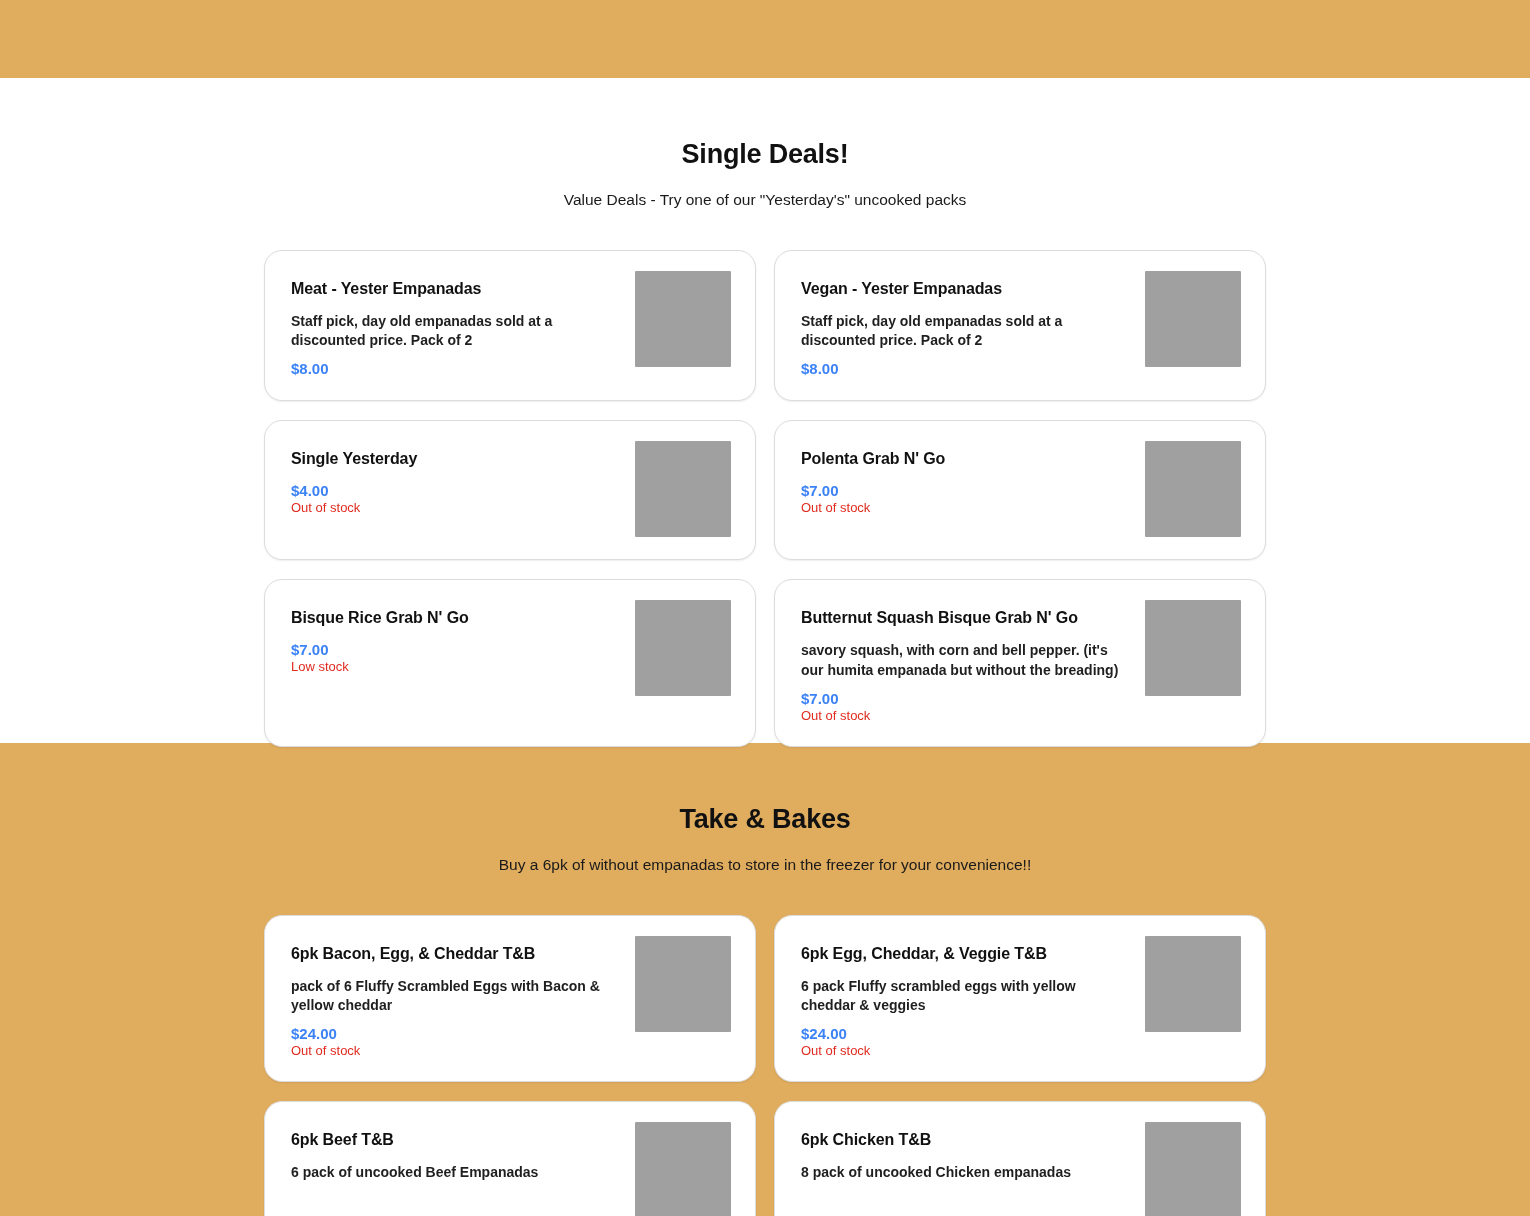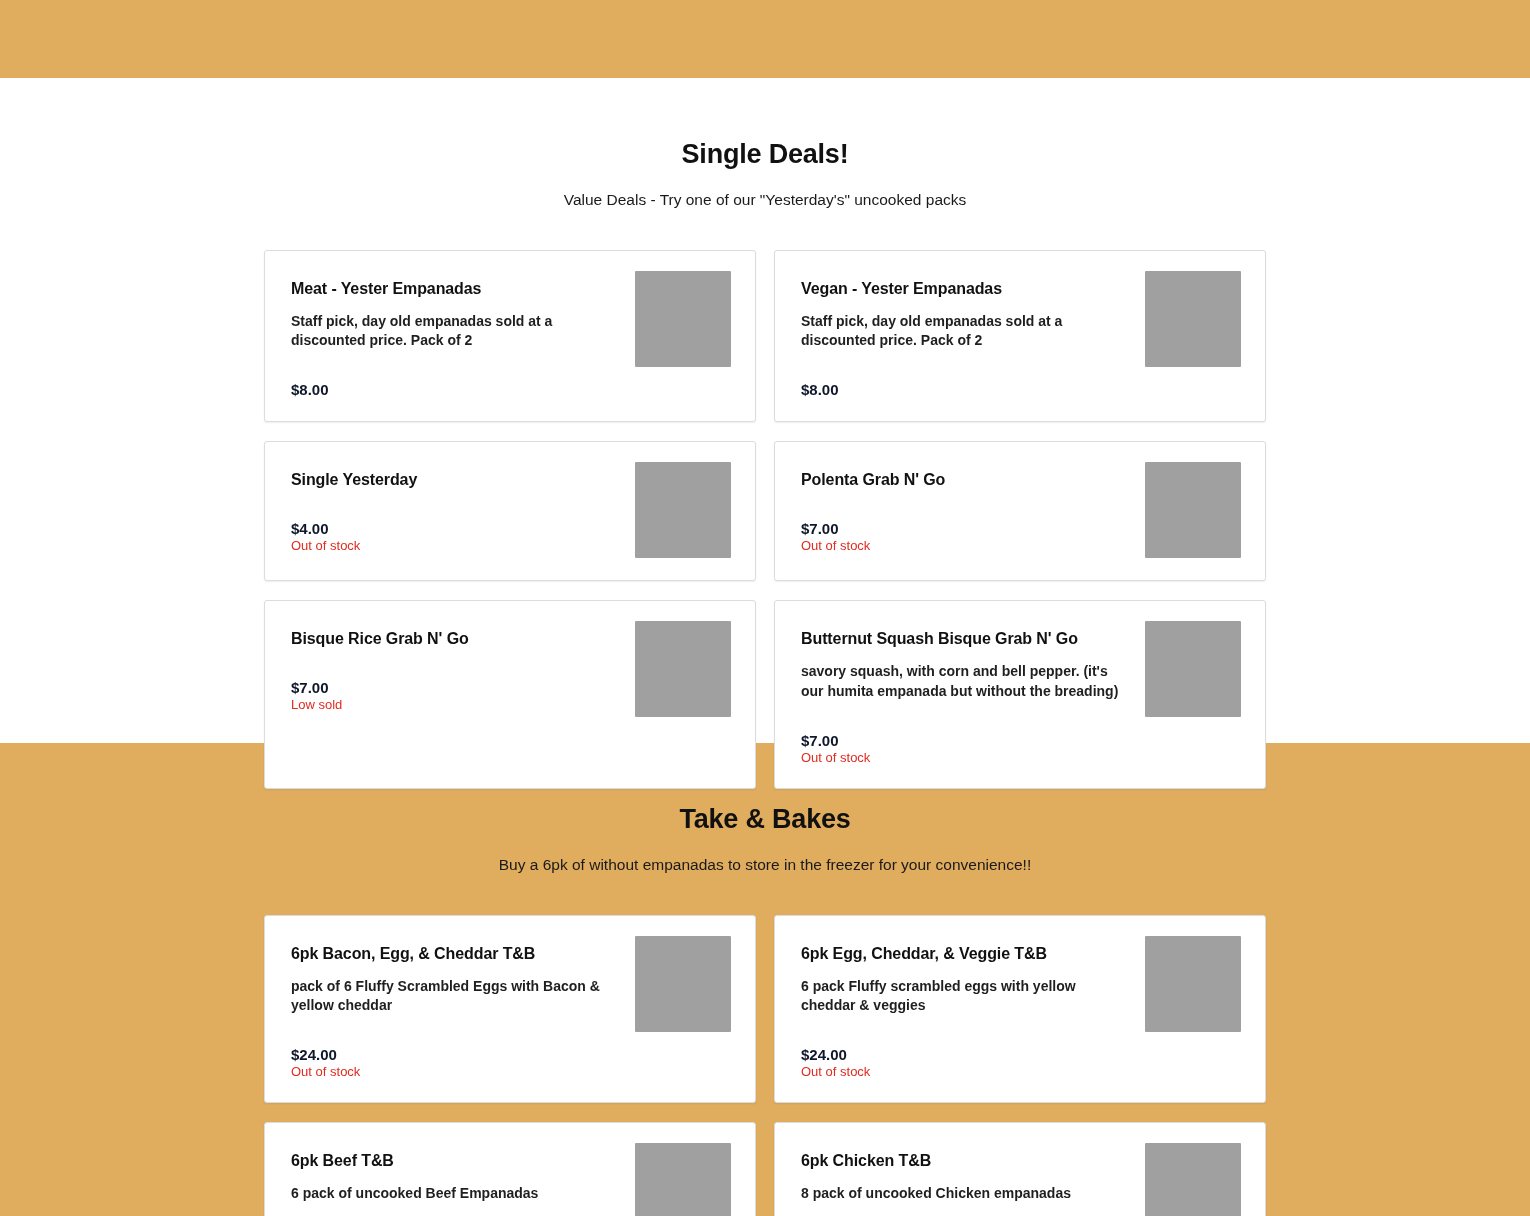--- a/index.html
+++ b/index.html
@@ -60,21 +60,21 @@
     display: grid;
     grid-template-columns: 492px 492px;
     column-gap: 18px;
     row-gap: 19px;
     padding-top: 39px;
   }
 
   .card {
     background: #ffffff;
     border: 1px solid #dcdcdc;
-    border-radius: 3px;
+    border-radius: 18px;
     box-shadow: 0 1px 2px rgba(0,0,0,0.07);
     padding: 20px 24px 22px 26px;
     display: flex;
     justify-content: space-between;
     align-items: flex-start;
     gap: 14px;
     overflow: hidden;
   }
 
   .card-body {
@@ -96,22 +96,22 @@
     font-weight: 700;
     color: #1f1f1f;
     line-height: 1.42;
     margin-top: 13px;
     max-width: 320px;
   }
 
   .card-price {
     font-size: 15px;
     font-weight: 700;
-    color: #0f172a;
-    margin-top: 30px;
+    color: #3b82f6;
+    margin-top: 9px;
     line-height: 1.2;
   }
 
   .card-stock {
     font-size: 13px;
     font-weight: 400;
     color: #e02b20;
     line-height: 1.2;
   }
 
@@ -182,21 +182,21 @@
           <div class="card-stock">Out of stock</div>
         </div>
         <div class="card-thumb"></div>
       </div>
 
       <div class="card r3">
         <div class="card-body">
           <div class="card-title">Bisque Rice Grab N' Go</div>
           <div class="card-desc hidden"></div>
           <div class="card-price">$7.00</div>
-          <div class="card-stock">Low sold</div>
+          <div class="card-stock">Low stock</div>
         </div>
         <div class="card-thumb"></div>
       </div>
 
       <div class="card r3">
         <div class="card-body">
           <div class="card-title">Butternut Squash Bisque Grab N' Go</div>
           <div class="card-desc">savory squash, with corn and bell pepper. (it's our humita empanada but without the breading)</div>
           <div class="card-price">$7.00</div>
           <div class="card-stock">Out of stock</div>

